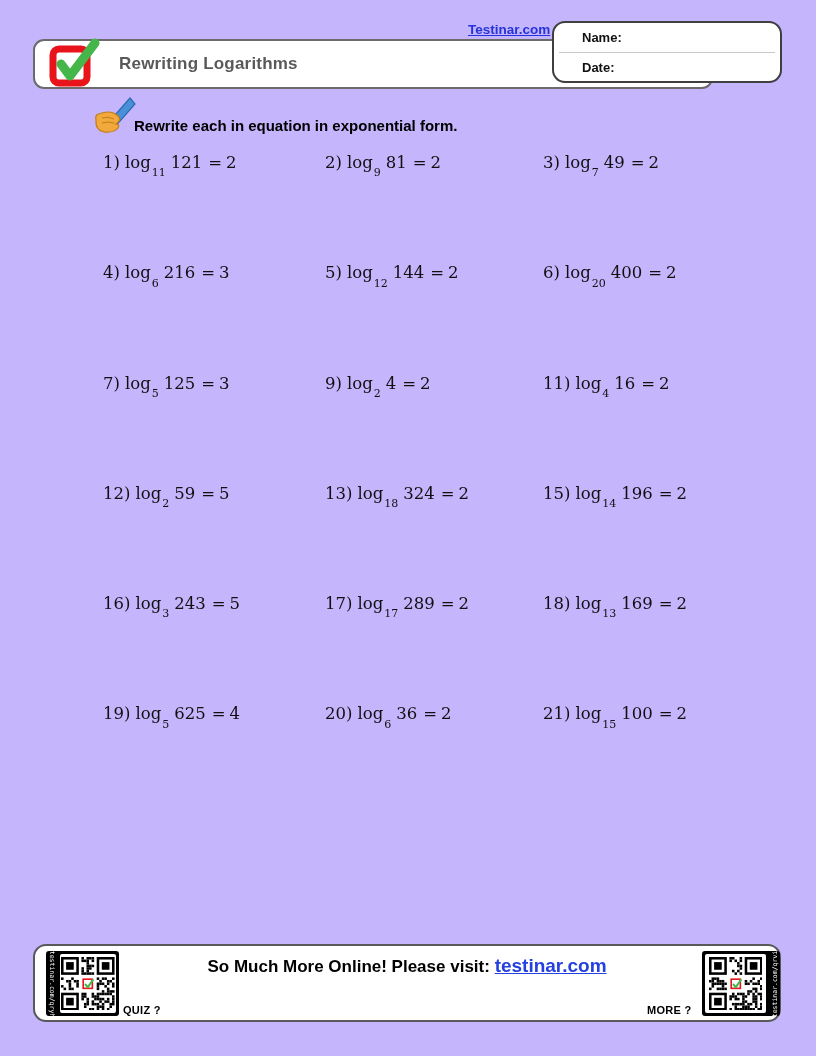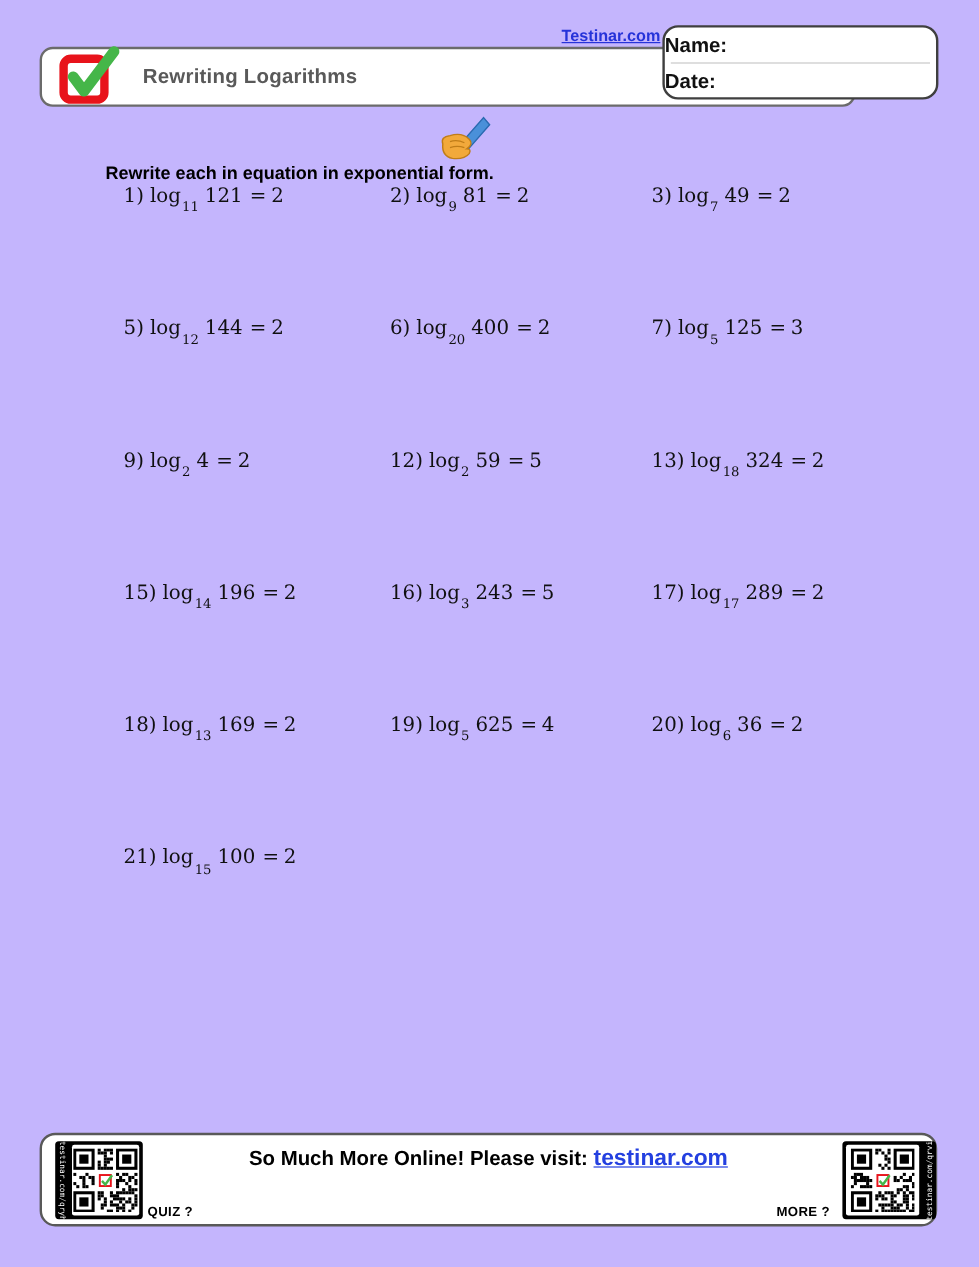--- a/index.html
+++ b/index.html
@@ -63,39 +63,38 @@
     background: #ffffff;
     border: 2.5px solid #3f3f3f;
     border-radius: 13px;
     z-index: 3;
     overflow: hidden;
   }
   .nd-row {
     height: 29px;
     display: flex;
     align-items: center;
-    padding-left: 0;
-    font-size: 17px;
+    padding-left: 28px;
+    font-size: 13px;
     font-weight: bold;
     color: #111111;
   }
   .nd-divider {
     height: 1px;
     background: #c9c9c9;
     margin: 0 5px;
   }
 
   
   .instruction-row {
     position: absolute;
     left: 92px;
     top: 96px;
     display: flex;
     align-items: flex-end;
-    flex-direction: column;
   }
   .hand-icon { width: 46px; height: 40px; }
   .instruction-text {
     font-size: 15px;
     font-weight: bold;
     color: #000000;
     margin-left: -4px;
     margin-bottom: 2px;
   }
 
@@ -227,24 +226,26 @@
       <path d="M4 24 Q2 18 10 17 Q20 14 26 20 Q30 24 24 28 Q28 28 26 32 Q22 37 12 36 Q3 34 4 24 Z" fill="#f2a93b" stroke="#c07d18" stroke-width="1.2"></path>
       <path d="M10 22 Q16 20 22 23 M10 27 Q16 25 22 27" stroke="#c07d18" stroke-width="1" fill="none"></path>
     </svg>
     <div class="instruction-text">Rewrite each in equation in exponential form.</div>
   </div>
 
   <div class="problems-grid">
       <div class="problem"><span class="pnum">1)</span><span class="func">log</span><sub class="base">11</sub><span class="arg">121</span><span class="eq">=</span><span class="result">2</span></div>
       <div class="problem"><span class="pnum">2)</span><span class="func">log</span><sub class="base">9</sub><span class="arg">81</span><span class="eq">=</span><span class="result">2</span></div>
       <div class="problem"><span class="pnum">3)</span><span class="func">log</span><sub class="base">7</sub><span class="arg">49</span><span class="eq">=</span><span class="result">2</span></div>
+      <div class="problem"><span class="pnum">4)</span><span class="func">log</span><sub class="base">6</sub><span class="arg">216</span><span class="eq">=</span><span class="result">3</span></div>
       <div class="problem"><span class="pnum">5)</span><span class="func">log</span><sub class="base">12</sub><span class="arg">144</span><span class="eq">=</span><span class="result">2</span></div>
       <div class="problem"><span class="pnum">6)</span><span class="func">log</span><sub class="base">20</sub><span class="arg">400</span><span class="eq">=</span><span class="result">2</span></div>
       <div class="problem"><span class="pnum">7)</span><span class="func">log</span><sub class="base">5</sub><span class="arg">125</span><span class="eq">=</span><span class="result">3</span></div>
       <div class="problem"><span class="pnum">9)</span><span class="func">log</span><sub class="base">2</sub><span class="arg">4</span><span class="eq">=</span><span class="result">2</span></div>
+      <div class="problem"><span class="pnum">11)</span><span class="func">log</span><sub class="base">4</sub><span class="arg">16</span><span class="eq">=</span><span class="result">2</span></div>
       <div class="problem"><span class="pnum">12)</span><span class="func">log</span><sub class="base">2</sub><span class="arg">59</span><span class="eq">=</span><span class="result">5</span></div>
       <div class="problem"><span class="pnum">13)</span><span class="func">log</span><sub class="base">18</sub><span class="arg">324</span><span class="eq">=</span><span class="result">2</span></div>
       <div class="problem"><span class="pnum">15)</span><span class="func">log</span><sub class="base">14</sub><span class="arg">196</span><span class="eq">=</span><span class="result">2</span></div>
       <div class="problem"><span class="pnum">16)</span><span class="func">log</span><sub class="base">3</sub><span class="arg">243</span><span class="eq">=</span><span class="result">5</span></div>
       <div class="problem"><span class="pnum">17)</span><span class="func">log</span><sub class="base">17</sub><span class="arg">289</span><span class="eq">=</span><span class="result">2</span></div>
       <div class="problem"><span class="pnum">18)</span><span class="func">log</span><sub class="base">13</sub><span class="arg">169</span><span class="eq">=</span><span class="result">2</span></div>
       <div class="problem"><span class="pnum">19)</span><span class="func">log</span><sub class="base">5</sub><span class="arg">625</span><span class="eq">=</span><span class="result">4</span></div>
       <div class="problem"><span class="pnum">20)</span><span class="func">log</span><sub class="base">6</sub><span class="arg">36</span><span class="eq">=</span><span class="result">2</span></div>
       <div class="problem"><span class="pnum">21)</span><span class="func">log</span><sub class="base">15</sub><span class="arg">100</span><span class="eq">=</span><span class="result">2</span></div>
     </div>

